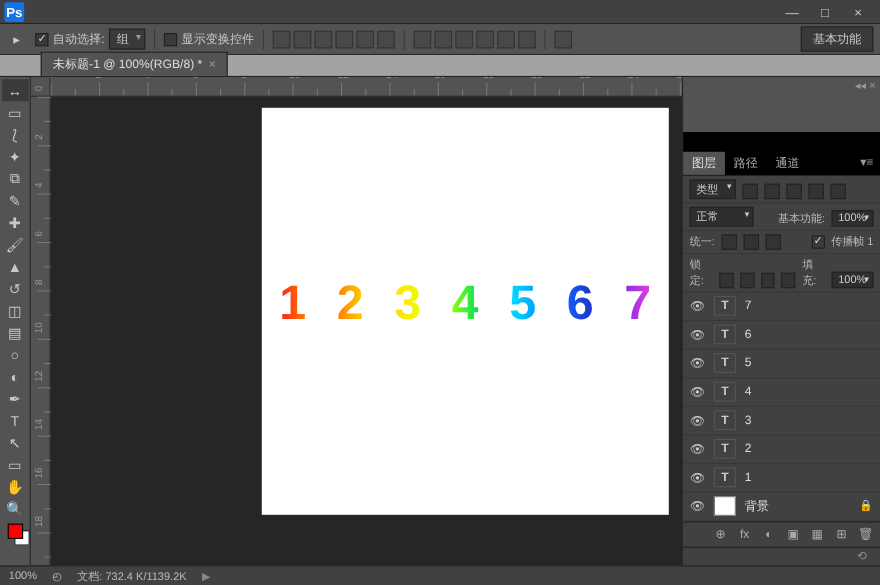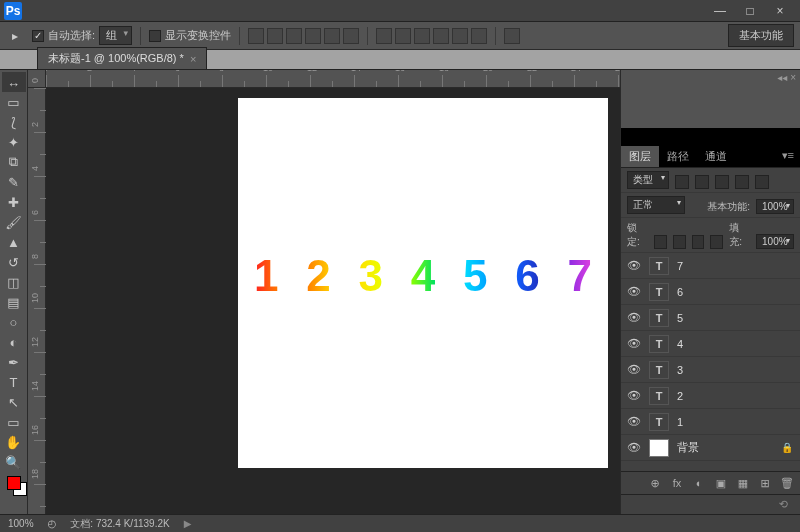--- a/index.html
+++ b/index.html
@@ -304,20 +304,28 @@
         <span class="icbtn"></span>
         <span class="icbtn"></span>
         <span class="icbtn"></span>
       </div>
       <div class="row">
         <span class="sel" style="width:58px">正常</span>
         <span style="margin-left:auto">基本功能:</span>
         <span class="sel" style="width:38px">100%</span>
       </div>
       <div class="row">
+        <span>统一:</span>
+        <span class="icbtn"></span>
+        <span class="icbtn"></span>
+        <span class="icbtn"></span>
+        <span style="margin-left:auto"><span class="chk on"></span></span>
+        <span>传播帧 1</span>
+      </div>
+      <div class="row">
         <span>锁定:</span>
         <span class="icbtn"></span>
         <span class="icbtn"></span>
         <span class="icbtn"></span>
         <span class="icbtn"></span>
         <span style="margin-left:auto">填充:</span>
         <span class="sel" style="width:38px">100%</span>
       </div>
       <div class="layers" id="layers">
           <div class="layer">

